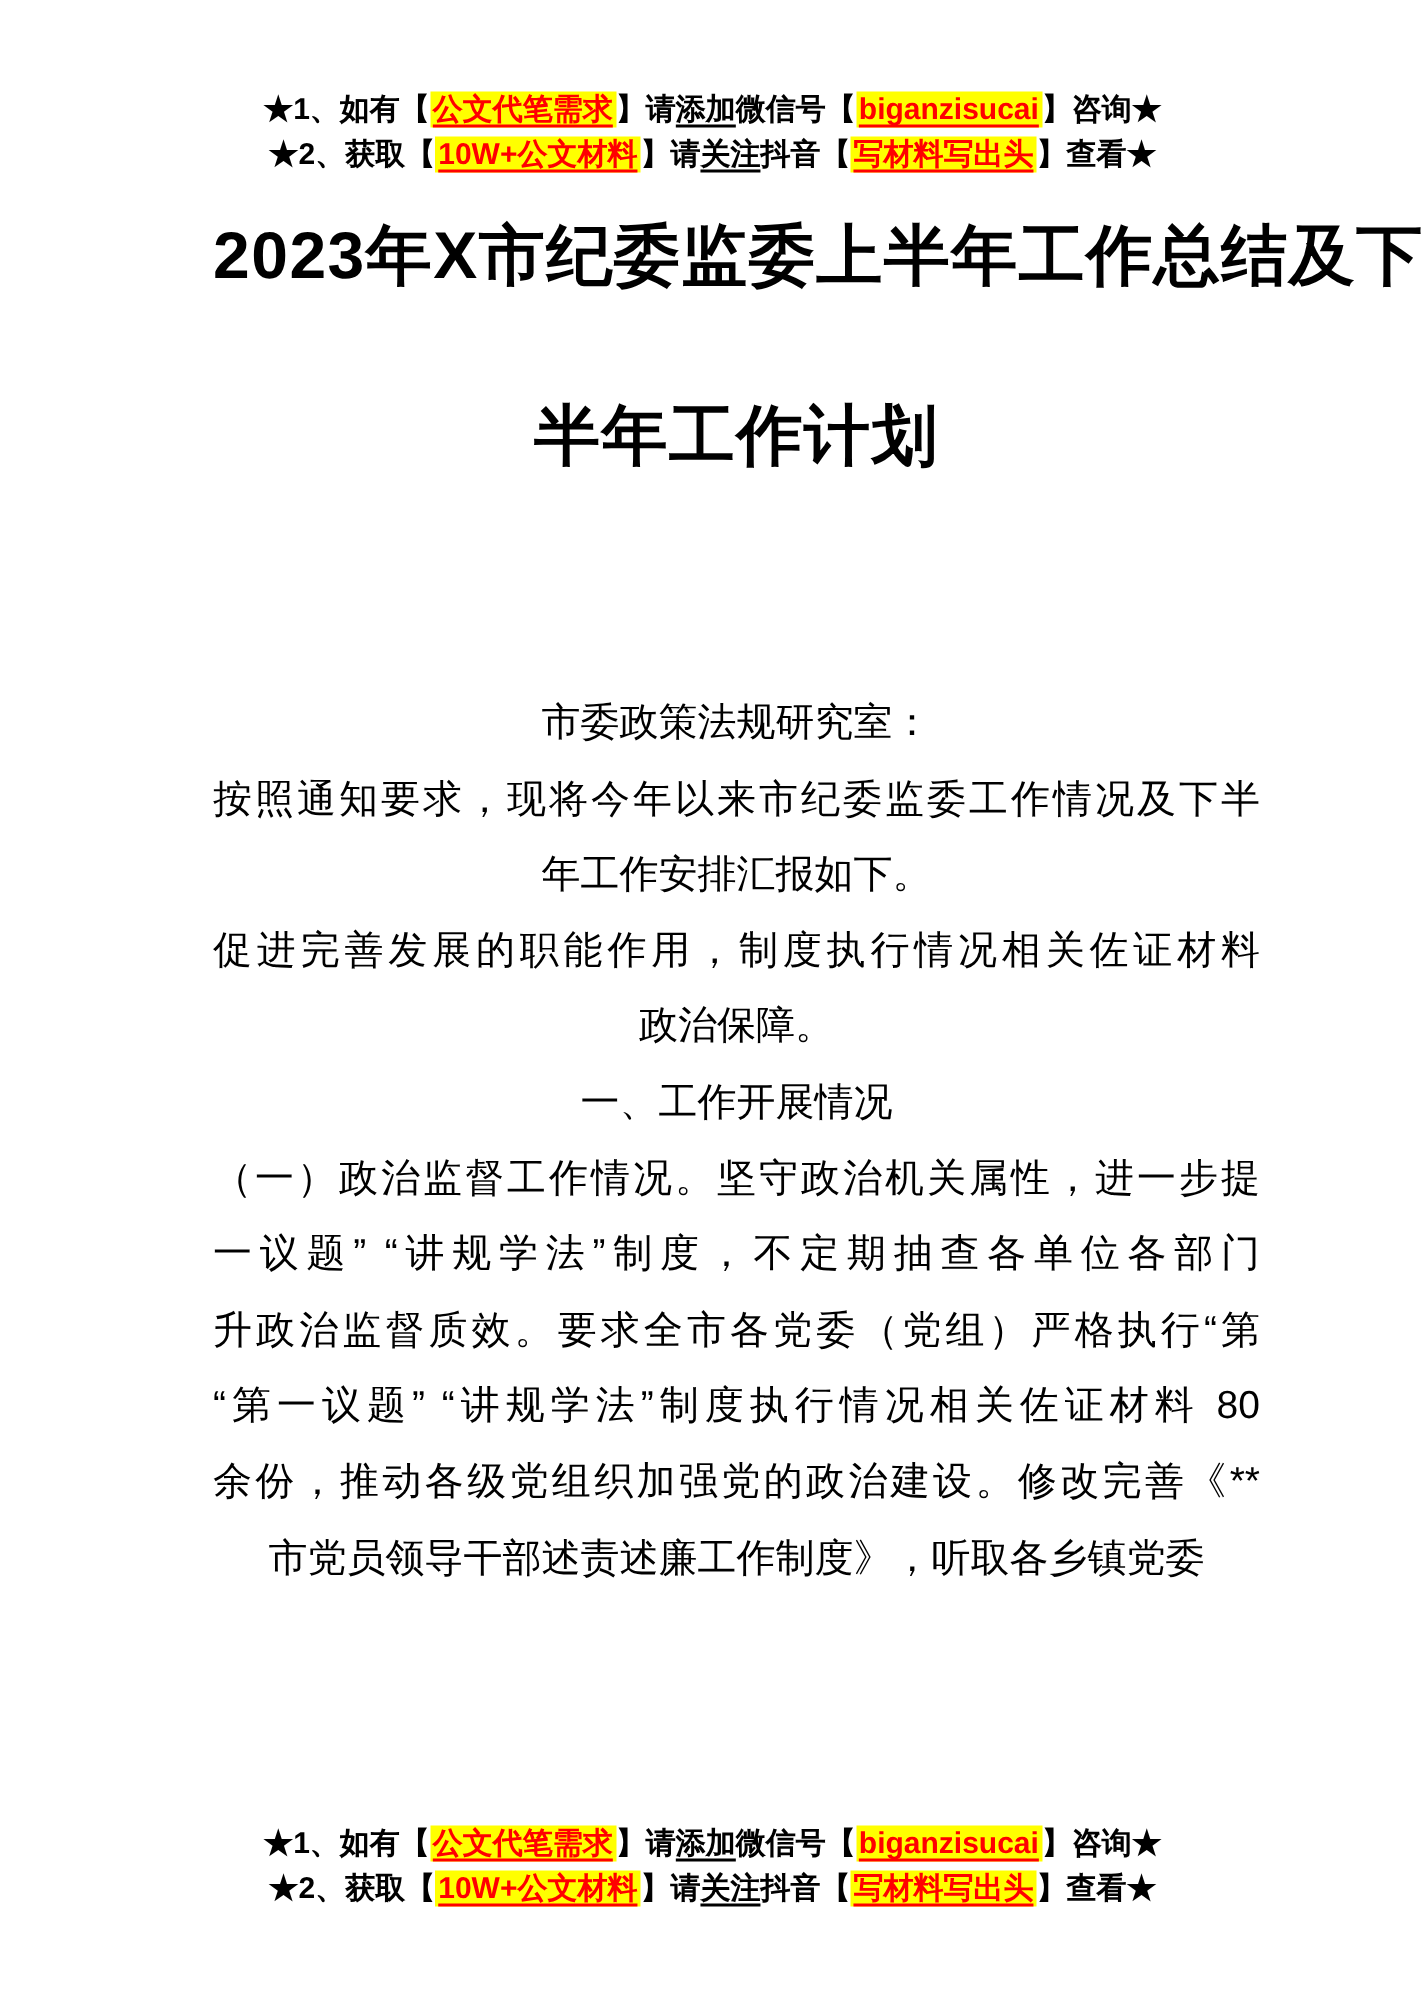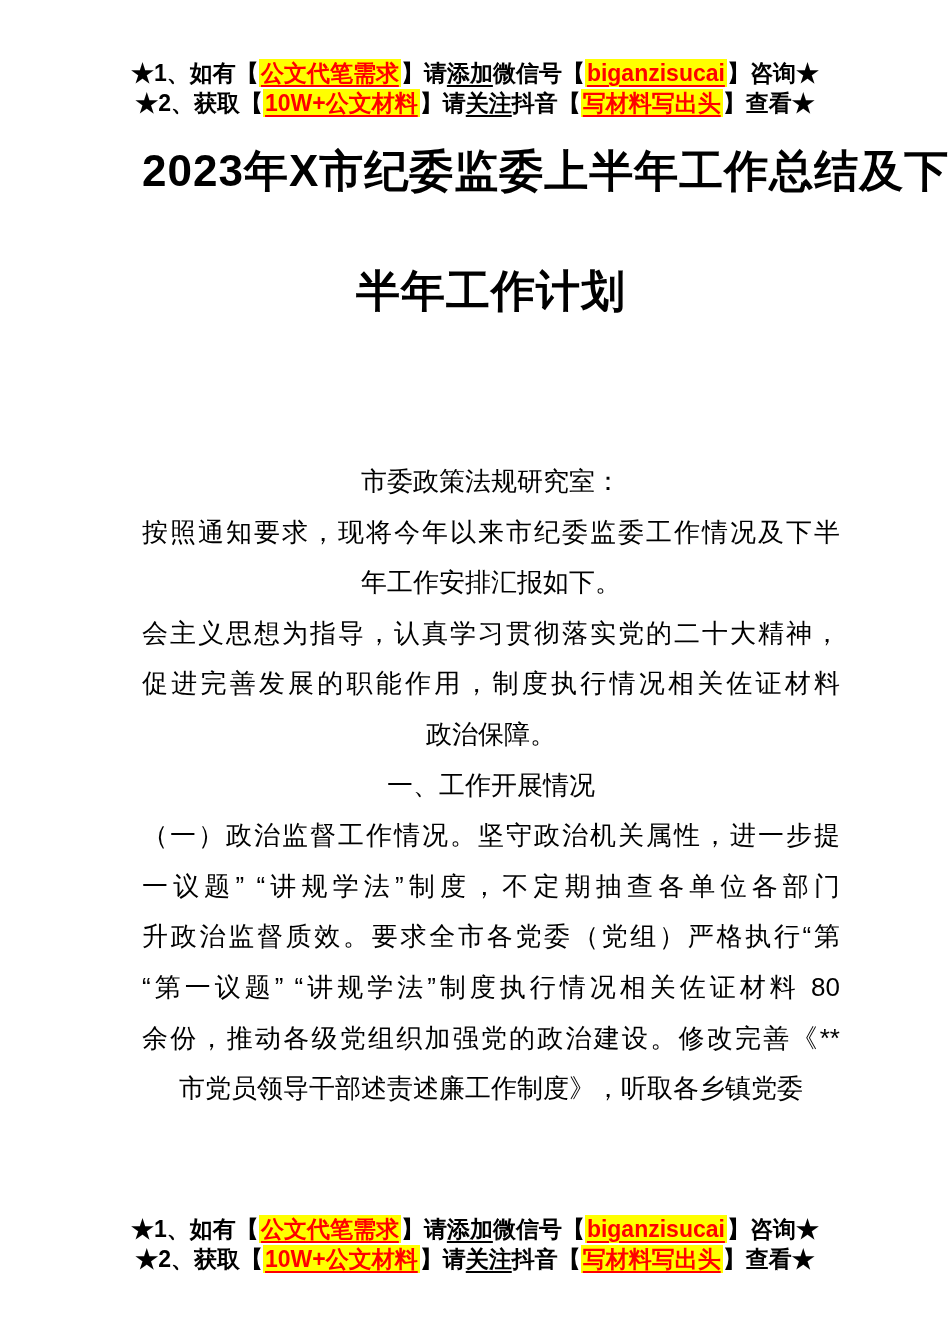--- a/index.html
+++ b/index.html
@@ -18,21 +18,21 @@
     height: 1344px;
     background: #ffffff;
   }
   
   .promo {
     position: absolute;
     left: 0;
     width: 100%;
     text-align: center;
     font-weight: 700;
-    font-size: 23px;
+    font-size: 20px;
   }
   .promo .promo-line { line-height: 30px; white-space: nowrap; }
   .promo-top { top: 58px; }
   .promo-bottom { top: 1214px; }
   .promo .plain { color: #000000; }
   .promo .u {
     color: #000000;
     text-decoration: underline;
     text-decoration-thickness: 2px;
     text-underline-offset: 4px;
@@ -88,21 +88,20 @@
 
   <h1 class="doc-title">
     <div class="title-line">2023年X市纪委监委上半年工作总结及下</div>
     <div class="title-line">半年工作计划</div>
   </h1>
 
   <div class="doc-body">
       <div class="line">市委政策法规研究室：</div>
       <div class="line fill">按照通知要求，现将今年以来市纪委监委工作情况及下半</div>
       <div class="line">年工作安排汇报如下。</div>
-      <div class="line fill">会主义思想为指导，认真学习贯彻落实党的二十大精神，</div>
       <div class="line fill">促进完善发展的职能作用，制度执行情况相关佐证材料</div>
       <div class="line">政治保障。</div>
       <div class="line">一、工作开展情况</div>
       <div class="line fill">（一）政治监督工作情况。坚守政治机关属性，进一步提</div>
       <div class="line fill">一议题” “讲规学法”制度，不定期抽查各单位各部门</div>
       <div class="line fill">升政治监督质效。要求全市各党委（党组）严格执行“第</div>
       <div class="line fill">“第一议题” “讲规学法”制度执行情况相关佐证材料 80</div>
       <div class="line fill">余份，推动各级党组织加强党的政治建设。修改完善《**</div>
       <div class="line">市党员领导干部述责述廉工作制度》，听取各乡镇党委</div>
     </div>

